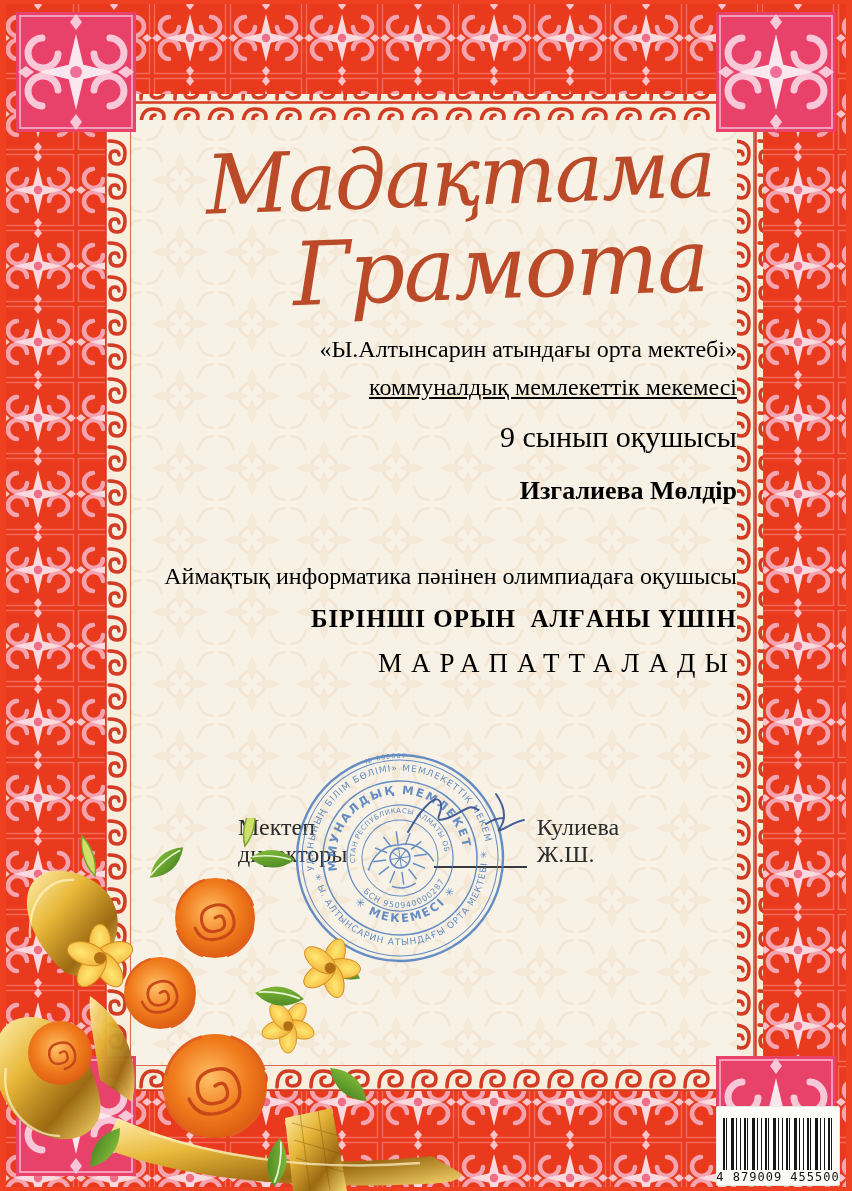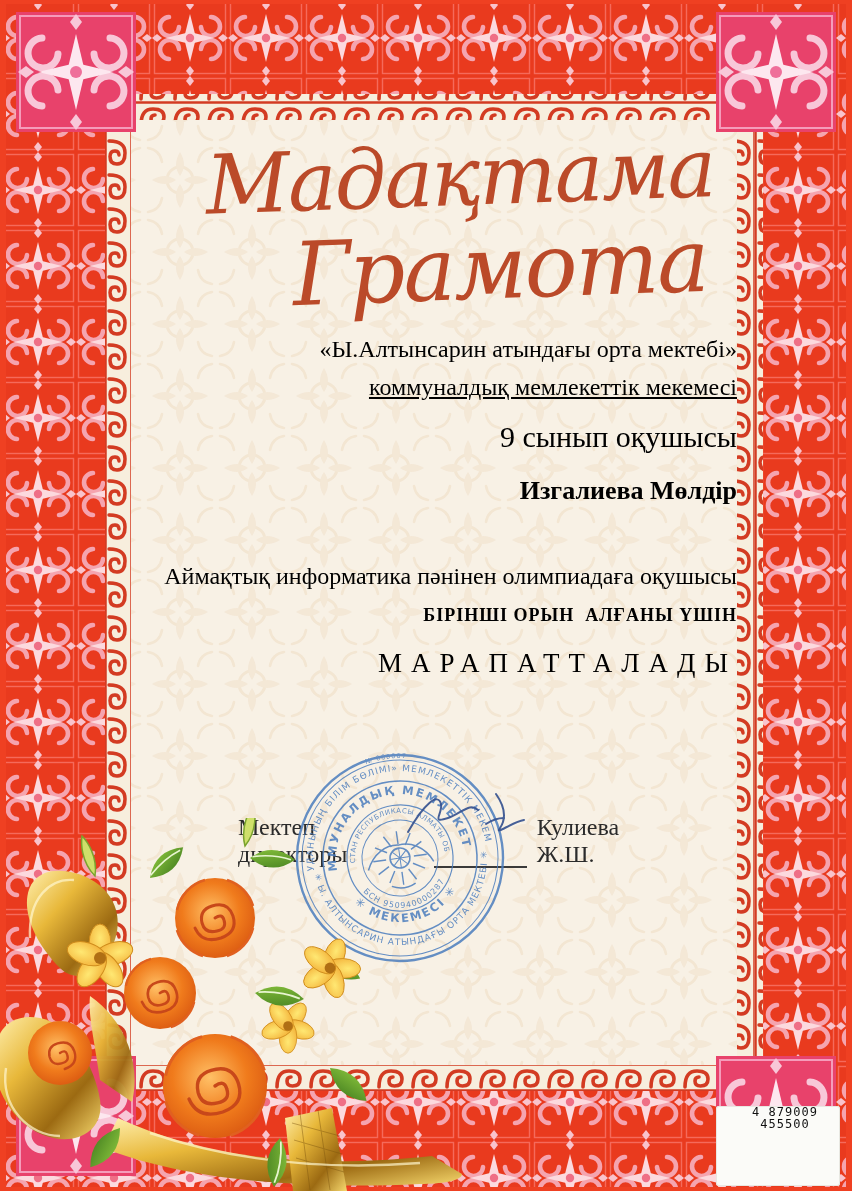--- a/index.html
+++ b/index.html
@@ -14,31 +14,31 @@
          color:#bb4a29;line-height:1;z-index:6;position:absolute;white-space:nowrap;}
   .title-1{top:136px;left:156px;width:608px;font-size:82px;text-align:center;
            transform:rotate(-2deg);letter-spacing:-2px;}
   .title-2{top:224px;left:196px;width:608px;font-size:88px;text-align:center;
            transform:rotate(-2deg);letter-spacing:-2px;}
   .school-1{top:336px;font-size:24px;}
   .school-2{top:374px;font-size:24px;text-decoration:underline;}
   .class-line{top:420px;font-size:30px;}
   .student-name{top:476px;font-size:26px;font-weight:700;}
   .achievement{top:563px;font-size:24px;}
-  .award{top:605px;font-size:18px;font-weight:700;white-space:pre-wrap;letter-spacing:1px;}
+  .award{top:605px;font-size:25px;font-weight:700;white-space:pre-wrap;letter-spacing:1px;}
   .marapat{top:648px;font-size:27px;letter-spacing:9px;}
 
   .director-row{position:absolute;left:238px;top:814px;width:440px;z-index:6;
                 display:flex;align-items:flex-end;gap:10px;color:#2b2b2b;font-size:24px;}
   .sig-line{display:inline-block;width:96px;border-bottom:2px solid #3a3a3a;height:24px;}
 
   
   .barcode{position:absolute;left:716px;top:1106px;width:124px;height:80px;background:#fbfbf8;
            border-radius:3px;z-index:9;box-shadow:0 0 0 1px #e8e8e2 inset;
-           display:flex;flex-direction:row;justify-content:flex-end;}
+           display:flex;flex-direction:column;justify-content:flex-end;}
   .bars{height:52px;margin:6px 7px 1px 7px;background-color:#fff;
         background-image:repeating-linear-gradient(90deg,
           #161616 0px,#161616 2px,#fff 2px,#fff 3px,
           #161616 3px,#161616 4px,#fff 4px,#fff 8px,
           #161616 8px,#161616 11px,#fff 11px,#fff 13px,
           #161616 13px,#161616 14px,#fff 14px,#fff 17px,
           #161616 17px,#161616 18px,#fff 18px,#fff 21px);}
   .digits{font-family:"DejaVu Sans Mono",monospace;font-size:12px;letter-spacing:1px;
           color:#111;text-align:center;padding-bottom:3px;line-height:1;}
 

